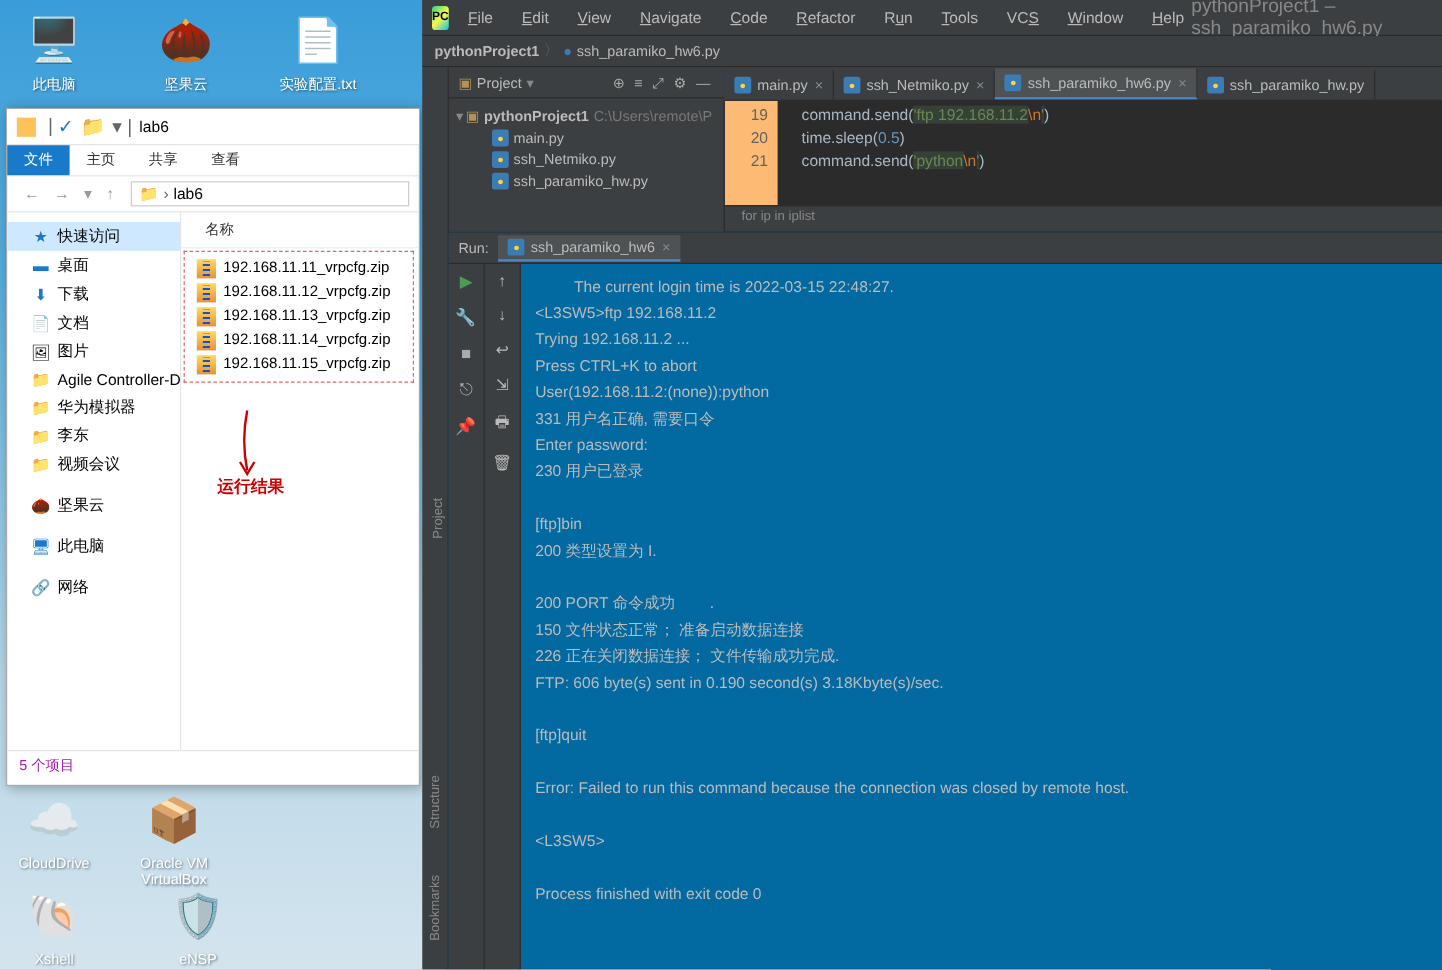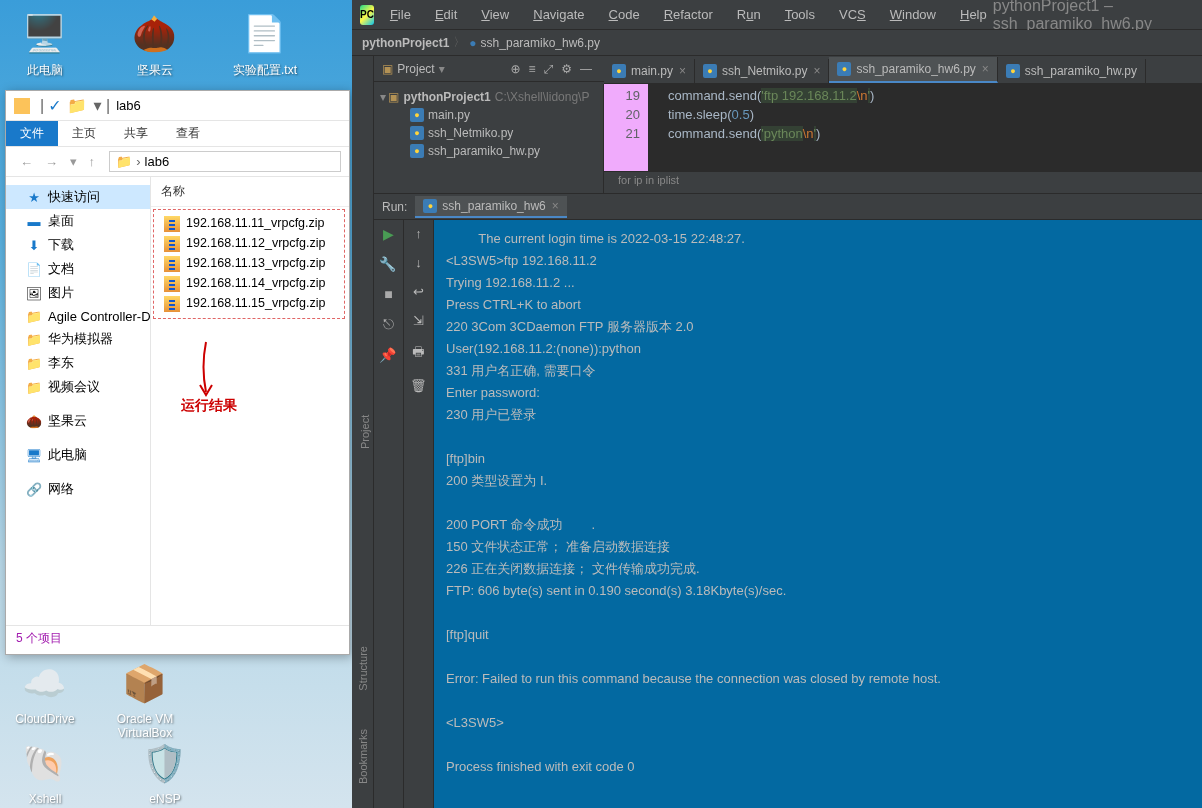--- a/index.html
+++ b/index.html
@@ -24,21 +24,21 @@
 .explorer-nav { height: 30px; display: flex; align-items: center; padding: 0 8px; border-bottom: 1px solid #e5e5e5; font-size: 13px; }
 .nav-arrow { color: #999; margin: 0 6px; cursor: pointer; }
 .nav-path { display: flex; align-items: center; border: 1px solid #ccc; padding: 2px 6px; flex: 1; margin-left: 8px; }
 .explorer-body { display: flex; height: 448px; }
 .explorer-sidebar { width: 145px; border-right: 1px solid #e5e5e5; padding: 8px 0; font-size: 13px; overflow: hidden; }
 .sidebar-item { display: flex; align-items: center; padding: 3px 8px 3px 20px; cursor: pointer; white-space: nowrap; }
 .sidebar-item.active { background: #cde8ff; }
 .sidebar-item .si-icon { width: 16px; height: 16px; margin-right: 6px; display: inline-flex; align-items: center; justify-content: center; font-size: 13px; }
 .sidebar-group { margin-bottom: 10px; }
 .explorer-main { flex: 1; position: relative; }
-.col-header { font-size: 12px; color: #333; padding: 6px 10px; border-bottom: 1px solid #eee; }
+.col-header { font-size: 12px; color: #333; padding: 6px 20px; border-bottom: 1px solid #eee; }
 .file-list { padding: 4px 0; border: 1px dashed #e06666; margin: 2px 4px 2px 2px; }
 .file-row { display: flex; align-items: flex-start; padding: 2px 10px; font-size: 12.5px; cursor: pointer; }
 .file-row .zip-icon { width: 16px; height: 16px; background: linear-gradient(#ffd966, #e69138); margin-right: 6px; position: relative; }
 .file-row .zip-icon::after { content: ""; position: absolute; top: 2px; left: 5px; width: 6px; height: 12px; background: repeating-linear-gradient(0deg, #1155cc 0 2px, transparent 2px 4px); }
 .annotation-arrow { position: absolute; top: 160px; left: 40px; }
 .annotation-text { position: absolute; top: 220px; left: 30px; color: #cc0000; font-size: 14px; font-weight: bold; }
 .explorer-status { height: 40px; border-top: 1px solid #e5e5e5; padding: 4px 10px; font-size: 12px; color: #a21caf; }
 
 
 .pycharm { position: absolute; top: 0; left: 352px; width: 850px; height: 808px; background: #3c3f41; color: #bbb; font-size: 13px; display: flex; flex-direction: column; }
@@ -63,21 +63,21 @@
 .tree-row .folder-ic { color: #b39255; margin-right: 4px; }
 .tree-row .py-ic { width: 14px; height: 14px; margin-right: 4px; display: inline-flex; align-items: center; justify-content: center; background: #3b7cb5; border-radius: 2px; font-size: 9px; color: #ffd43b; }
 .tree-row .proj-path { color: #787878; margin-left: 4px; }
 .pc-editor { flex: 1; background: #2b2b2b; display: flex; flex-direction: column; overflow: hidden; }
 .pc-tabs { height: 28px; background: #3c3f41; display: flex; align-items: flex-end; border-bottom: 1px solid #2b2b2b; overflow: hidden; }
 .pc-tab { display: flex; align-items: center; padding: 5px 8px; font-size: 12px; background: #3c3f41; border-right: 1px solid #2b2b2b; cursor: pointer; white-space: nowrap; }
 .pc-tab.active { background: #4e5254; border-bottom: 2px solid #4a88c7; }
 .pc-tab .py-ic { width: 14px; height: 14px; margin-right: 5px; display: inline-flex; align-items: center; justify-content: center; background: #3b7cb5; border-radius: 2px; font-size: 9px; color: #ffd43b; }
 .pc-tab .close-x { margin-left: 6px; color: #888; }
 .pc-code { flex: 1; display: flex; font-family: "Consolas", monospace; font-size: 13px; }
-.pc-gutter { width: 44px; background: #f0abfc; color: #606366; text-align: right; padding: 2px 8px 2px 0; }
+.pc-gutter { width: 44px; background: #fdba74; color: #606366; text-align: right; padding: 2px 8px 2px 0; }
 .pc-gutter div { height: 19px; line-height: 19px; }
 .pc-lines { flex: 1; padding: 2px 0 2px 20px; color: #a9b7c6; }
 .pc-lines div { height: 19px; line-height: 19px; white-space: pre; }
 .code-str { color: #6a8759; background: #344134; }
 .code-esc { color: #cc7832; }
 .code-num { color: #6897bb; }
 .pc-crumb2 { height: 22px; background: #3c3f41; padding: 2px 14px; font-size: 11px; color: #888; border-top: 1px solid #2b2b2b; }
 
 .pc-run-panel { flex: 1; display: flex; flex-direction: column; background: #0369a1; }
 .pc-run-header { height: 26px; background: #3c3f41; display: flex; align-items: center; padding: 0 8px; border-bottom: 1px solid #2b2b2b; font-size: 12px; }
@@ -316,21 +316,21 @@
               </div>
           </div>
         </div>
       </div>
       <div class="pc-content-row">
         <div class="pc-tree">
           <div class="tree-row">
             <span style="color:#888;margin-right:2px">▾</span>
             <span class="folder-ic">▣</span>
             <span style="font-weight:bold">pythonProject1</span>
-            <span class="proj-path">C:\Xshell\lidong\P</span>
+            <span class="proj-path">C:\Users\remote\P</span>
           </div>
           <div class="tree-row">
               <span class="tree-indent" style="width:30px"></span>
               <span class="py-ic">●</span>
               <span>main.py</span>
             </div>
           <div class="tree-row">
               <span class="tree-indent" style="width:30px"></span>
               <span class="py-ic">●</span>
               <span>ssh_Netmiko.py</span>
@@ -380,21 +380,20 @@
             <span class="rt-icon">↩</span>
             <span class="rt-icon">⇲</span>
             <span class="rt-icon">🖶</span>
             <span class="rt-icon">🗑</span>
           </div>
           <div class="run-output" id="run-output">
               <div>         The current login time is 2022-03-15 22:48:27.</div>
               <div>&lt;L3SW5&gt;ftp 192.168.11.2</div>
               <div>Trying 192.168.11.2 ...</div>
               <div>Press CTRL+K to abort</div>
-              <div>220 3Com 3CDaemon FTP 服务器版本 2.0</div>
               <div>User(192.168.11.2:(none)):python</div>
               <div>331 用户名正确, 需要口令</div>
               <div>Enter password:</div>
               <div>230 用户已登录</div>
               <div>&nbsp;</div>
               <div>[ftp]bin</div>
               <div>200 类型设置为 I.</div>
               <div>&nbsp;</div>
               <div>200 PORT 命令成功        .</div>
               <div>150 文件状态正常； 准备启动数据连接</div>

